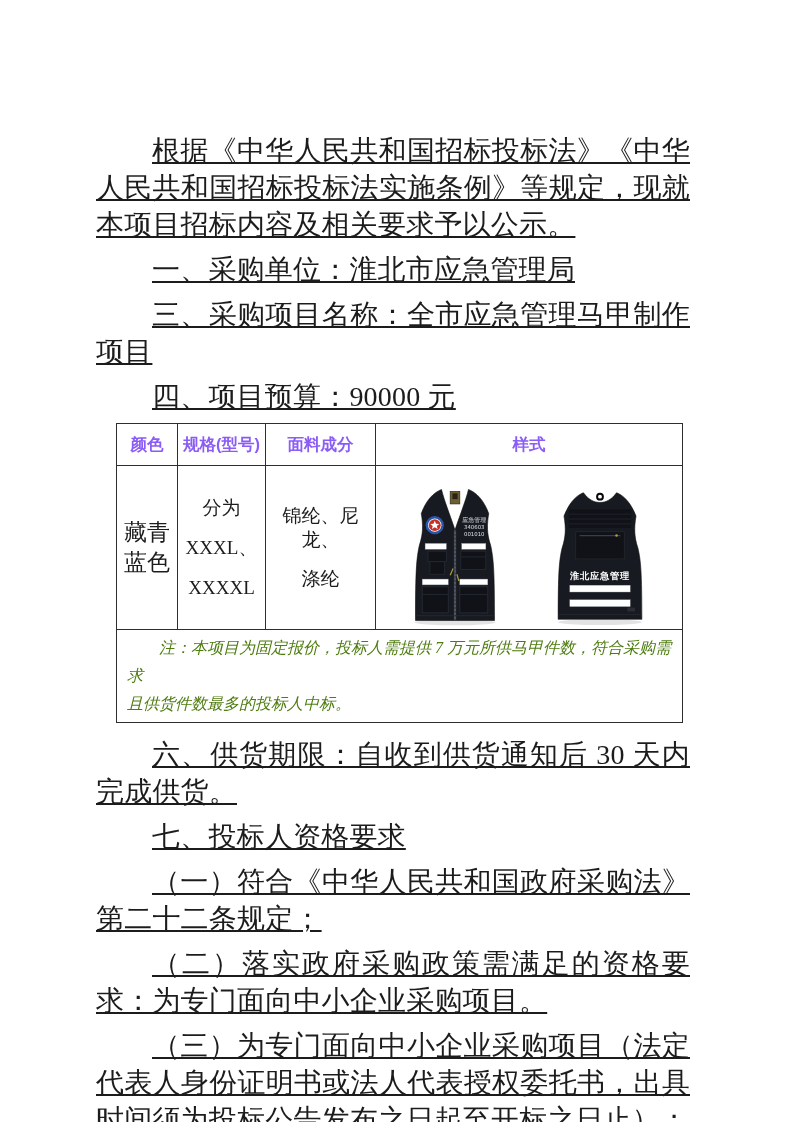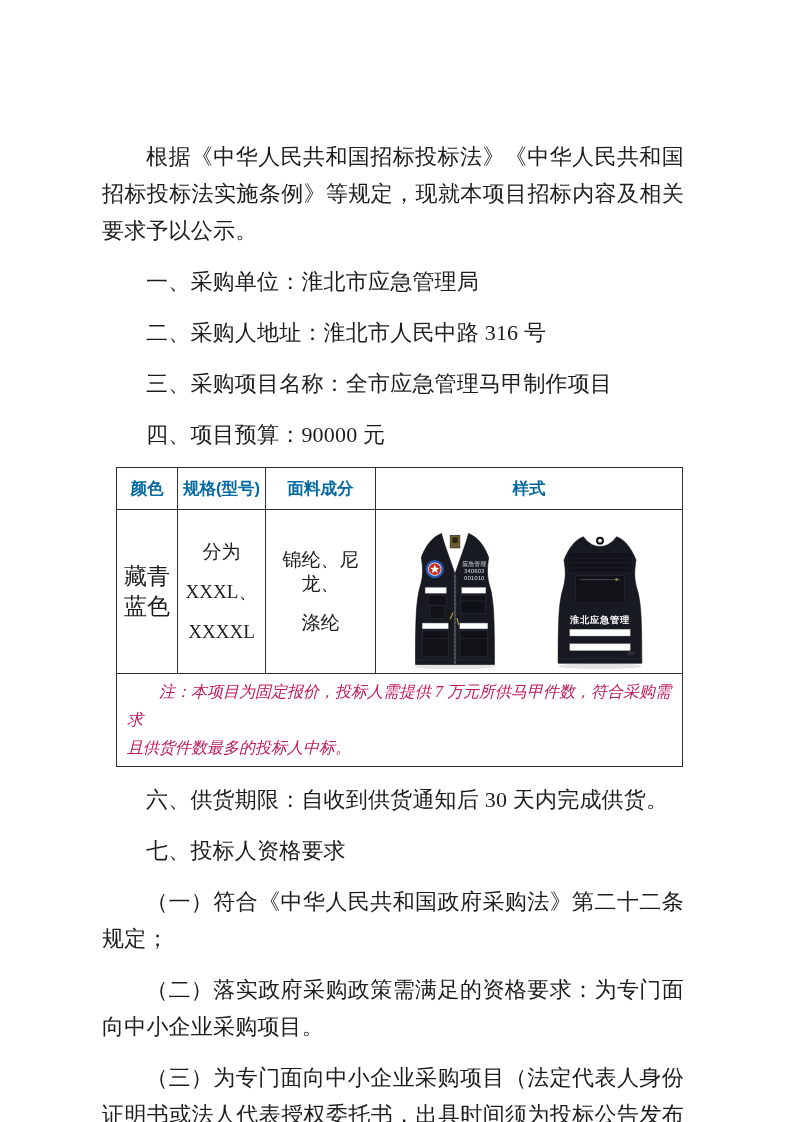--- a/index.html
+++ b/index.html
@@ -5,36 +5,37 @@
   html,body{margin:0;padding:0;background:#fff;}
   body{
     width:793px;height:1122px;position:relative;overflow:hidden;
     font-family:"Liberation Serif","DejaVu Serif",serif;
     color:#1c1c1c;
   }
   .page{
     position:absolute;left:88px;top:124px;width:610px;
   }
   .para{
-    margin:14px;font-size:22px;line-height:37px;
+    margin:8px;font-size:28px;line-height:37px;
     text-align:justify;text-indent:2em;
     letter-spacing:0.2px;
+    text-decoration:underline;
   }
   .spec-table{
     border-collapse:collapse;table-layout:fixed;
     width:566px;margin:3px 0 0 28px;
   }
   .spec-table td,.spec-table th{
     border:1px solid #2e2e2e;padding:0;vertical-align:middle;
     overflow:hidden;
   }
   .spec-table th{
     font-family:"Liberation Sans","DejaVu Sans",sans-serif;
     font-weight:bold;font-size:16.5px;text-align:center;height:41px;
-    color:#0369a1;
+    color:#8b5cf6;
   }
   .col-c1{width:61px;}
   .col-c2{width:88px;}
   .col-c3{width:110px;}
   .col-c4{width:307px;}
   .body-row td{height:163px;}
   .cell-color{
     font-size:23px;line-height:30px;text-align:center;padding:0 1px;margin-left:35px;
   }
   .cell-spec{text-align:center;}
@@ -47,35 +48,34 @@
     display:flex;flex-direction:column;justify-content:center;align-items:center;
     row-gap:15px;font-size:19px;line-height:24px;height:100%;text-align:center;
   }
   .cell-style .vest-wrap{
     display:flex;justify-content:center;align-items:flex-end;column-gap:36px;
     height:100%;
   }
   .note-row td{height:60px;padding:4px 10px;}
   .note-line{
     font-size:16px;line-height:28px;font-style:italic;
-    color:#be185d;
+    color:#4d7c0f;
   }
   .note-line.first{text-indent:2em;}
   .tail{margin-top:13px;}
   svg text{font-family:"DejaVu Sans","Liberation Sans",sans-serif;}
 </style>
 </head>
 <body>
 
 <div class="page">
 
   <p class="para">根据《中华人民共和国招标投标法》《中华人民共和国招标投标法实施条例》等规定，现就本项目招标内容及相关要求予以公示。</p>
 
   <p class="para">一、采购单位：淮北市应急管理局</p>
-  <p class="para">二、采购人地址：淮北市人民中路 316 号</p>
   <p class="para">三、采购项目名称：全市应急管理马甲制作项目</p>
   <p class="para">四、项目预算：90000 元</p>
 
   <table class="spec-table">
     <colgroup>
       <col class="col-c1">
         <col class="col-c2">
         <col class="col-c3">
         <col class="col-c4">
     </colgroup>

